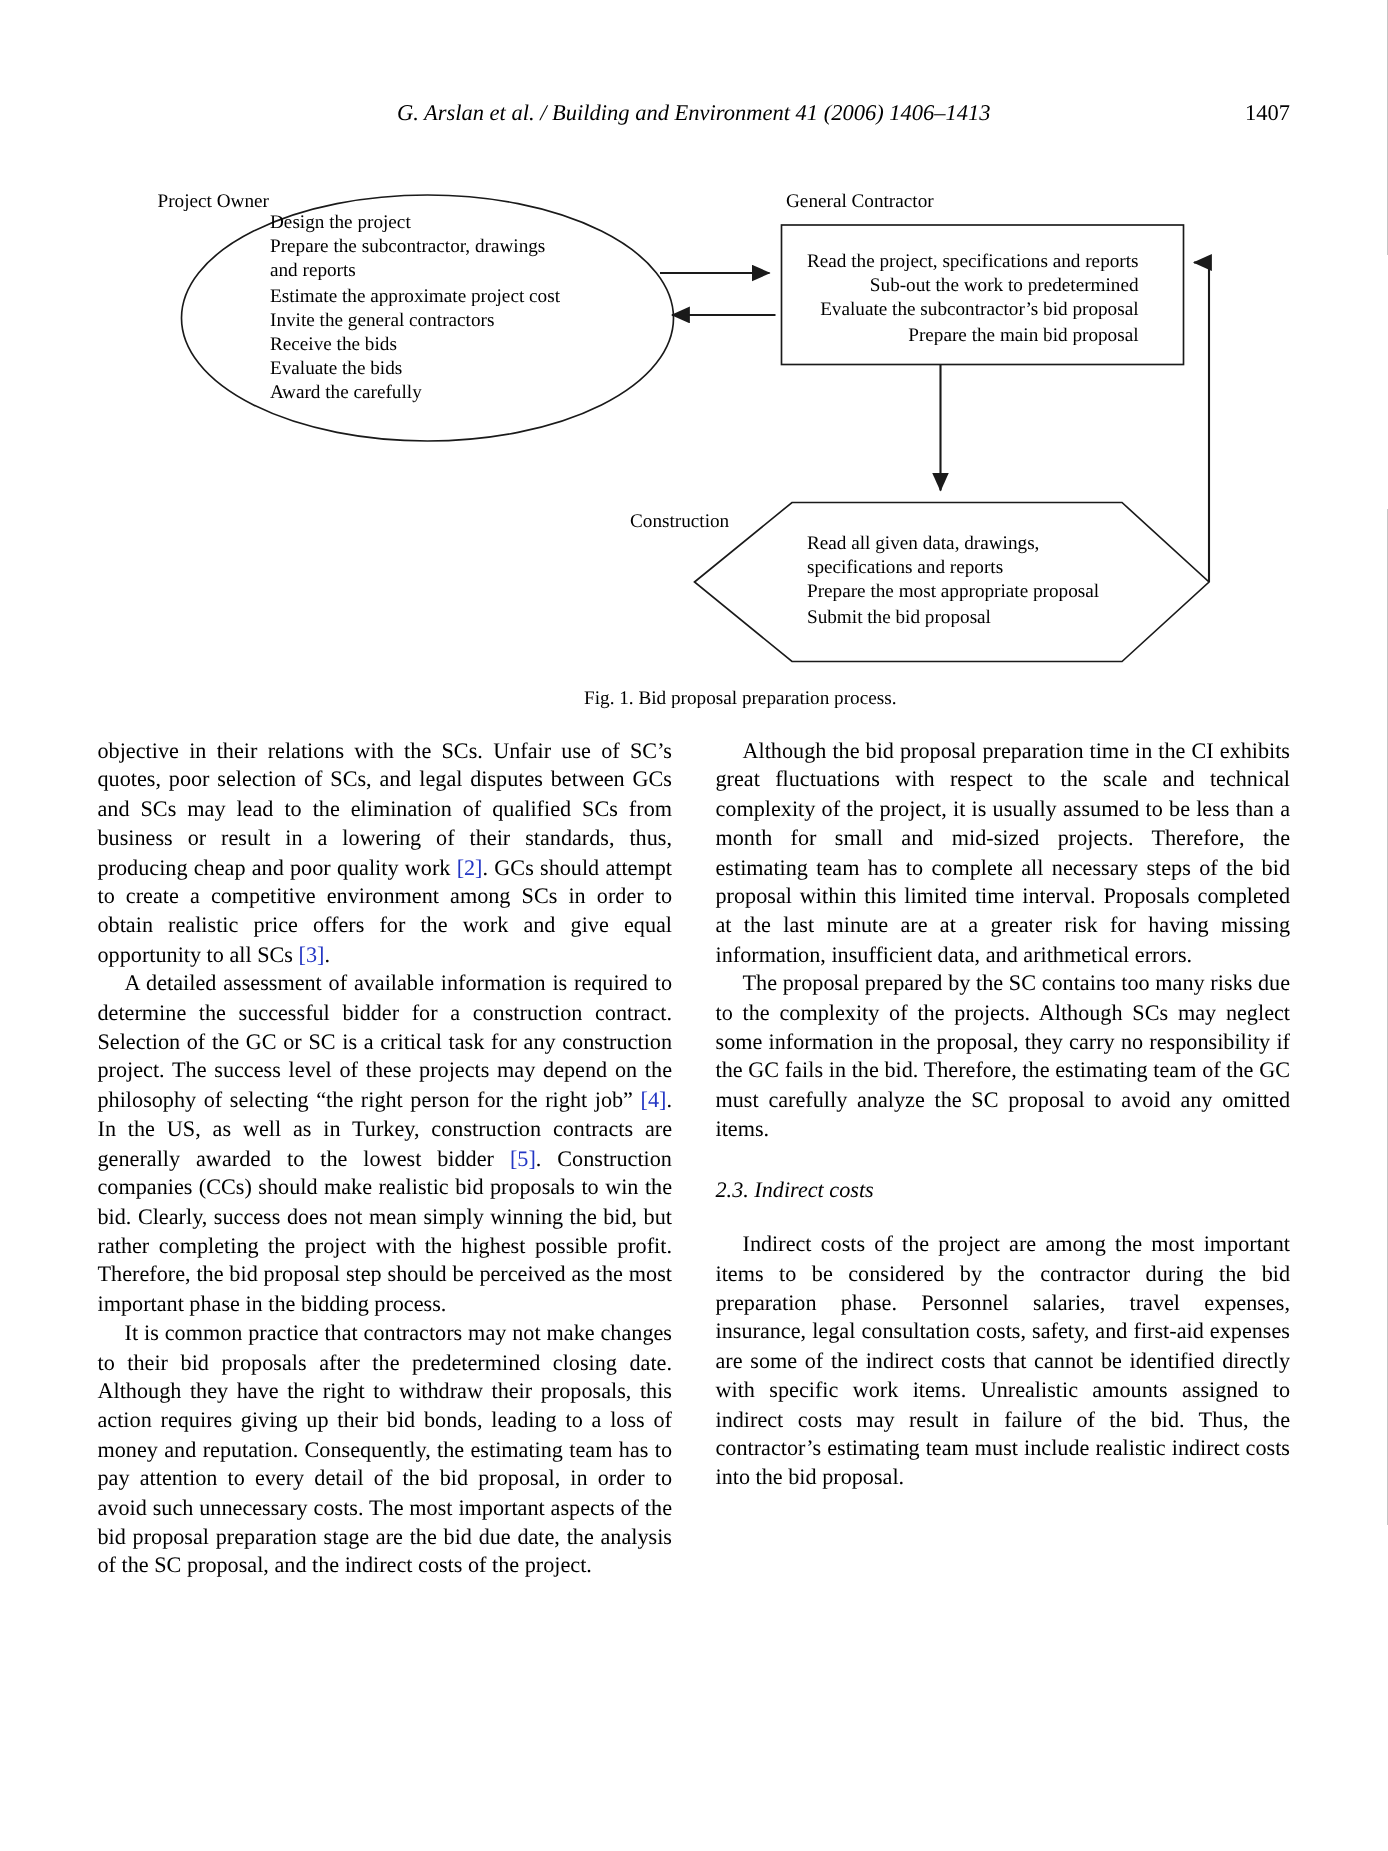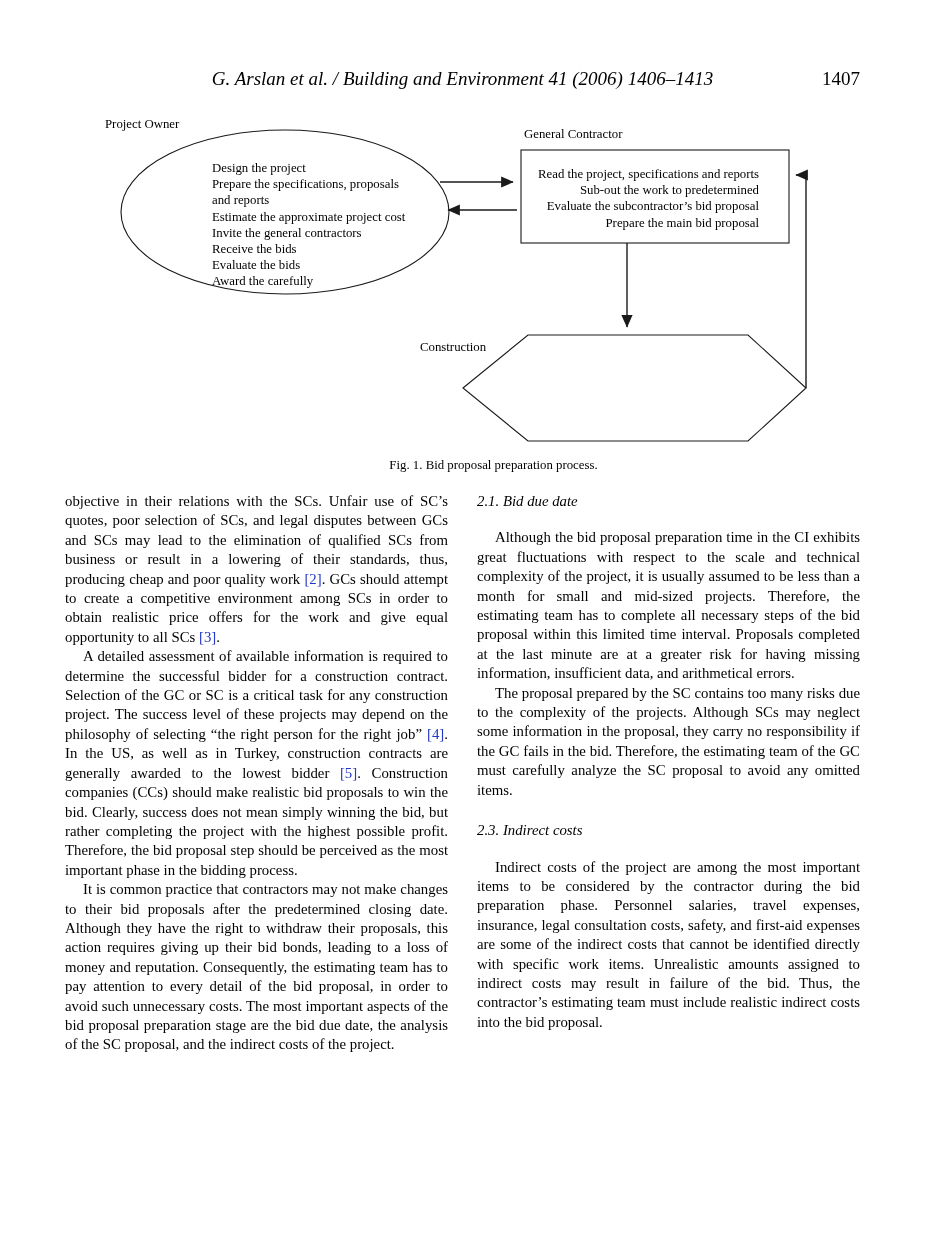--- a/index.html
+++ b/index.html
@@ -1,33 +1,33 @@
 <!DOCTYPE html>
 <html><head>
 <meta charset="utf-8">
 <style>
   html,body{margin:0;padding:0;background:#9a9a9a;}
   .page{
     position:relative;width:925px;height:1234px;margin:0 auto;background:#ffffff;
     font-family:"Liberation Serif",serif;color:#000;overflow:hidden;
   }
   
-  .running-head{position:absolute;top:68px;left:65px;right:65px;height:20px;font-size:19px;}
+  .running-head{position:absolute;top:68px;left:65px;right:65px;height:20px;font-size:15px;}
   .running-title{position:absolute;left:0;right:0;text-align:center;font-style:italic;}
   .page-number{position:absolute;right:0;top:0;}
 
   
   .figure{position:absolute;top:108px;left:0;width:925px;height:372px;font-size:12.8px;line-height:16.2px;}
   .fig-svg{position:absolute;top:0;left:0;}
   .shape-label{position:absolute;white-space:nowrap;}
-  .owner-label{left:105px;top:8px;}
+  .owner-label{left:105px;top:18px;}
   .gc-label{left:524px;top:18px;}
   .sc-label{left:420px;top:231px;}
   .shape-lines{position:absolute;}
-  .owner-lines{left:180px;top:52px;margin-left:32px;}
+  .owner-lines{left:180px;top:32px;}
   .gc-lines{left:538px;top:58px;text-align:right;}
   .sc-lines{left:538px;top:246px;}
   .fig-caption{position:absolute;top:349px;left:0;width:100%;text-align:center;font-size:12.8px;margin-left:31px;}
 
   
   .columns{
     position:absolute;top:492px;left:65px;width:795px;
     display:flex;gap:29px;
     font-size:14.8px;line-height:19.4px;text-align:justify;
   }
@@ -63,51 +63,56 @@
       <polygon points="463,280 528,227 748,227 806,280 748,333 528,333" fill="none" stroke="#1a1a1a" stroke-width="1.1"></polygon>
       <line x1="440" y1="74" x2="513" y2="74" stroke="#1a1a1a" stroke-width="1.4" marker-end="url(#arrow)"></line>
       <line x1="517" y1="102" x2="448" y2="102" stroke="#1a1a1a" stroke-width="1.4" marker-end="url(#arrow)"></line>
       <line x1="627" y1="135" x2="627" y2="219" stroke="#1a1a1a" stroke-width="1.4" marker-end="url(#arrow)"></line>
       <polyline points="806,280 806,67 796,67" fill="none" stroke="#1a1a1a" stroke-width="1.4" marker-end="url(#arrow)"></polyline>
     </svg>
 
     <div class="shape-label owner-label">Project Owner</div>
     <div class="shape-lines owner-lines">
         <div>Design the project</div>
-        <div>Prepare the specifications, proposals</div>
+        <div>Prepare the subcontractor, drawings</div>
         <div>and reports</div>
         <div>Estimate the approximate project cost</div>
         <div>Invite the general contractors</div>
         <div>Receive the bids</div>
         <div>Evaluate the bids</div>
         <div>Award the carefully</div>
       </div>
 
     <div class="shape-label gc-label">General Contractor</div>
     <div class="shape-lines gc-lines">
         <div>Read the project, specifications and reports</div>
         <div>Sub-out the work to predetermined</div>
         <div>Evaluate the subcontractor’s bid proposal</div>
         <div>Prepare the main bid proposal</div>
       </div>
 
     <div class="shape-label sc-label">Construction</div>
+    <div class="shape-lines sc-lines">
+        <div>Read all given data, drawings,</div>
+        <div>specifications and reports</div>
+        <div>Prepare the most appropriate proposal</div>
+        <div>Submit the bid proposal</div>
+      </div>
 
     <div class="fig-caption">Fig. 1. Bid proposal preparation process.</div>
   </div>
 
   <div class="columns">
     <div class="col">
         <p class="body-para noindent">objective in their relations with the SCs. Unfair use of SC’s quotes, poor selection of SCs, and legal disputes between GCs and SCs may lead to the elimination of qualified SCs from business or result in a lowering of their standards, thus, producing cheap and poor quality work <span class="ref">[2]</span>. GCs should attempt to create a competitive environment among SCs in order to obtain realistic price offers for the work and give equal opportunity to all SCs <span class="ref">[3]</span>.</p>
         <p class="body-para">A detailed assessment of available information is required to determine the successful bidder for a construction contract. Selection of the GC or SC is a critical task for any construction project. The success level of these projects may depend on the philosophy of selecting “the right person for the right job” <span class="ref">[4]</span>. In the US, as well as in Turkey, construction contracts are generally awarded to the lowest bidder <span class="ref">[5]</span>. Construction companies (CCs) should make realistic bid proposals to win the bid. Clearly, success does not mean simply winning the bid, but rather completing the project with the highest possible profit. Therefore, the bid proposal step should be perceived as the most important phase in the bidding process.</p>
         <p class="body-para">It is common practice that contractors may not make changes to their bid proposals after the predetermined closing date. Although they have the right to withdraw their proposals, this action requires giving up their bid bonds, leading to a loss of money and reputation. Consequently, the estimating team has to pay attention to every detail of the bid proposal, in order to avoid such unnecessary costs. The most important aspects of the bid proposal preparation stage are the bid due date, the analysis of the SC proposal, and the indirect costs of the project.</p>
       </div>
 
     <div class="col">
-      <h3 class="section-heading first">2.1. Bid due date</h3>
       <div>
           <p class="body-para">Although the bid proposal preparation time in the CI exhibits great fluctuations with respect to the scale and technical complexity of the project, it is usually assumed to be less than a month for small and mid-sized projects. Therefore, the estimating team has to complete all necessary steps of the bid proposal within this limited time interval. Proposals completed at the last minute are at a greater risk for having missing information, insufficient data, and arithmetical errors.</p>
         </div>
 
       <div>
           <p class="body-para">The proposal prepared by the SC contains too many risks due to the complexity of the projects. Although SCs may neglect some information in the proposal, they carry no responsibility if the GC fails in the bid. Therefore, the estimating team of the GC must carefully analyze the SC proposal to avoid any omitted items.</p>
         </div>
 
       <h3 class="section-heading">2.3. Indirect costs</h3>
       <div>

